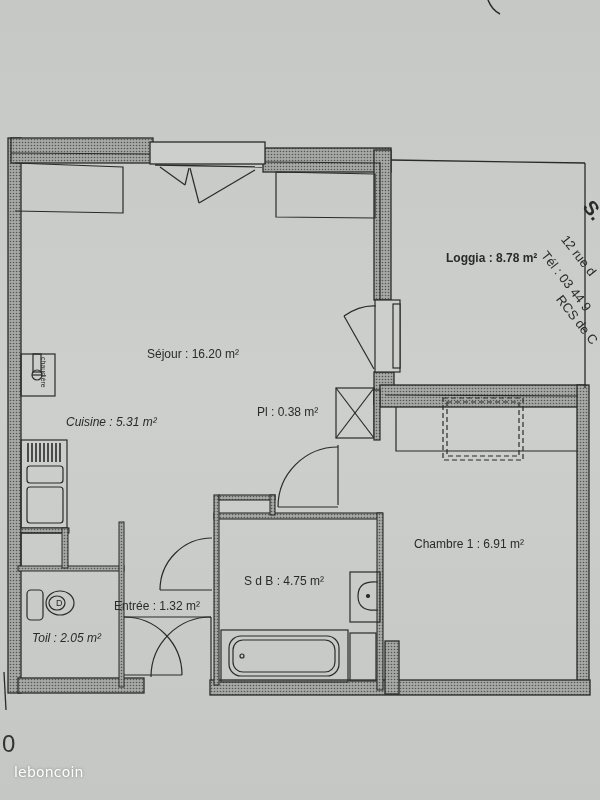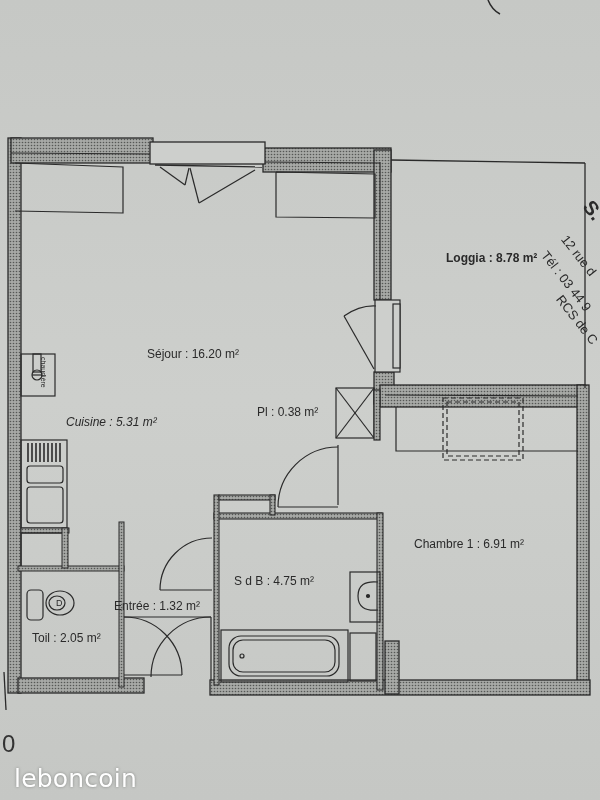--- a/index.html
+++ b/index.html
@@ -19,21 +19,21 @@
       font-family: "Liberation Sans", sans-serif;
     }
     .stamp {
       position: absolute; color: #2a2a2a; font-size: 13px; white-space: nowrap;
       transform-origin: left top; transform: rotate(52deg);
       font-family: "Liberation Sans", sans-serif;
     }
     .stamp.big { font-size: 20px; font-weight: bold; }
     .watermark {
       position: absolute; left: 14px; top: 764px; color: #ffffff;
-      font-size: 25px; font-family: "DejaVu Sans", sans-serif;
+      font-size: 14px; font-family: "DejaVu Sans", sans-serif;
       text-shadow: 0 0 3px rgba(0,0,0,0.35); letter-spacing: 0.2px; text-align: right;
     }
     .margin-mark {
       position: absolute; left: 2px; top: 730px; color: #333; font-size: 24px;
       font-family: "Liberation Sans", sans-serif;
     }
   </style>
 </head>
 <body>
 
@@ -196,23 +196,23 @@
   </g>
 
   <line x1="4" y1="672" x2="6" y2="710" stroke="#2a2a2a" stroke-width="1.3"></line>
 </svg>
 
 <div class="room-label" style="left:147px; top:303px;margin-top:44px;">Séjour : 16.20 m²</div>
 <div class="room-label" style="left:446px; top:251px;font-weight:bold;">Loggia : 8.78 m²</div>
 <div class="room-label" style="left:66px; top:415px;font-style:italic;">Cuisine : 5.31 m²</div>
 <div class="room-label" style="left:257px; top:405px;">Pl : 0.38 m²</div>
 <div class="room-label" style="left:414px; top:537px;">Chambre 1 : 6.91 m²</div>
-<div class="room-label" style="left:234px; top:574px;">S d B : 4.75 m²</div>
+<div class="room-label" style="left:244px; top:574px;">S d B : 4.75 m²</div>
 <div class="room-label" style="left:114px; top:599px;">Entrée : 1.32 m²</div>
-<div class="room-label" style="left:32px; top:631px;">Toil : 2.05 m²</div>
+<div class="room-label" style="left:32px; top:631px;font-style:italic;">Toil : 2.05 m²</div>
 
 <div style="position:absolute; left:47px; top:357px; font-size:7px; color:#2a2a2a; transform:rotate(90deg); transform-origin:left top; font-family:'Liberation Sans',sans-serif;">chaudière</div>
 <div style="position:absolute; left:56px; top:598px; font-size:9px; color:#2a2a2a; font-family:'Liberation Sans',sans-serif;">D</div>
 
 <div class="stamp big" style="left:596px; top:196px;">S.</div>
 <div class="stamp" style="left:570px; top:232px;">12 rue d</div>
 <div class="stamp" style="left:550px; top:248px;">Tél : 03 44 9</div>
 <div class="stamp" style="left:565px; top:292px;">RCS de C</div>
 
 <div class="margin-mark">0</div>

